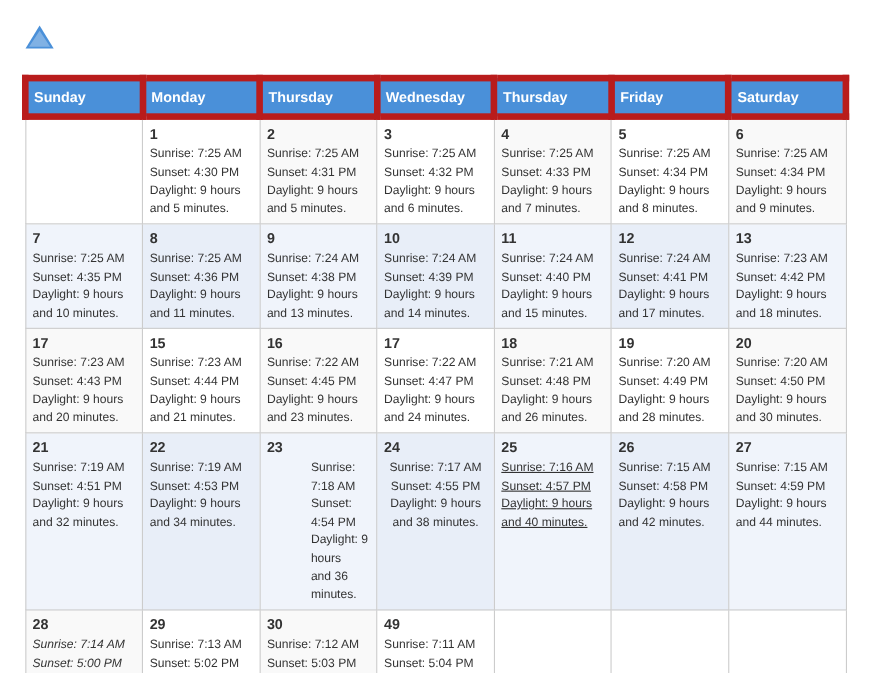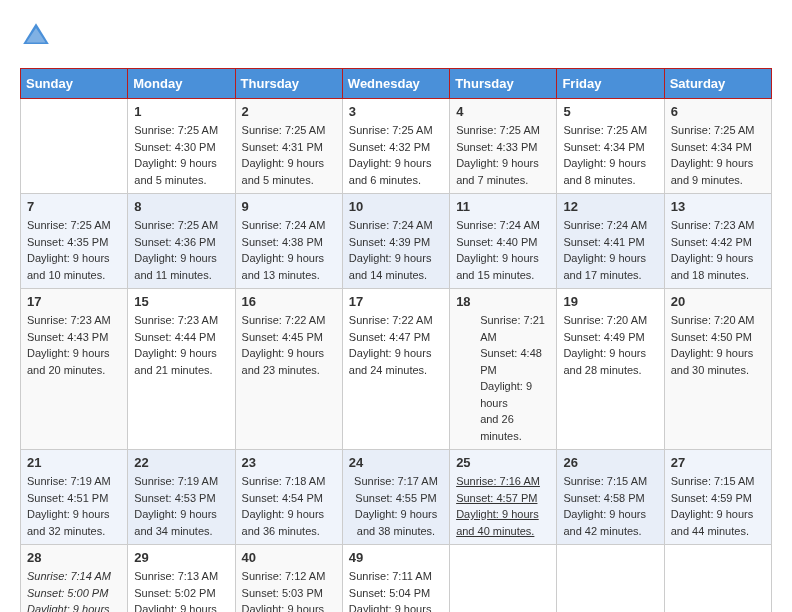--- a/index.html
+++ b/index.html
@@ -57,21 +57,21 @@
       border-collapse: collapse;
       table-layout: fixed;
     }
     th {
       background-color: #4a90d9;
       color: #fff;
       font-size: 13px;
       font-weight: bold;
       padding: 7px 5px;
       text-align: left;
-      border: 1px solid #b91c1c;
+      border: 6px solid #b91c1c;
     }
     td {
       vertical-align: top;
       border: 1px solid #ccc;
       padding: 5px 6px;
       min-height: 90px;
       font-size: 11px;
       color: #333;
       background: #fff;
     }
@@ -254,21 +254,21 @@
         </td>
         <td>
           <span class="day-num">17</span>
           <div class="day-info" style="white-space: pre-line;">Sunrise: 7:22 AM
 Sunset: 4:47 PM
 Daylight: 9 hours
 and 24 minutes.</div>
         </td>
         <td>
           <span class="day-num">18</span>
-          <div class="day-info" style="white-space: pre-line; margin-left: 24px;">Sunrise: 7:21 AM
+          <div class="day-info" style="white-space: pre-line;">Sunrise: 7:21 AM
 Sunset: 4:48 PM
 Daylight: 9 hours
 and 26 minutes.</div>
         </td>
         <td>
           <span class="day-num">19</span>
           <div class="day-info" style="white-space: pre-line;">Sunrise: 7:20 AM
 Sunset: 4:49 PM
 Daylight: 9 hours
 and 28 minutes.</div>
@@ -291,21 +291,21 @@
         </td>
         <td>
           <span class="day-num">22</span>
           <div class="day-info" style="white-space: pre-line;">Sunrise: 7:19 AM
 Sunset: 4:53 PM
 Daylight: 9 hours
 and 34 minutes.</div>
         </td>
         <td>
           <span class="day-num">23</span>
-          <div class="day-info" style="white-space: pre-line;">Sunrise: 7:18 AM
+          <div class="day-info" style="white-space: pre-line; margin-left: 40px;">Sunrise: 7:18 AM
 Sunset: 4:54 PM
 Daylight: 9 hours
 and 36 minutes.</div>
         </td>
         <td>
           <span class="day-num">24</span>
           <div class="day-info" style="white-space: pre-line; text-align: center;">Sunrise: 7:17 AM
 Sunset: 4:55 PM
 Daylight: 9 hours
 and 38 minutes.</div>
@@ -341,21 +341,21 @@
 and 46 minutes.</div>
         </td>
         <td>
           <span class="day-num">29</span>
           <div class="day-info" style="white-space: pre-line;">Sunrise: 7:13 AM
 Sunset: 5:02 PM
 Daylight: 9 hours
 and 48 minutes.</div>
         </td>
         <td>
-          <span class="day-num">40</span>
+          <span class="day-num">30</span>
           <div class="day-info" style="white-space: pre-line;">Sunrise: 7:12 AM
 Sunset: 5:03 PM
 Daylight: 9 hours
 and 51 minutes.</div>
         </td>
         <td>
           <span class="day-num">49</span>
           <div class="day-info" style="white-space: pre-line;">Sunrise: 7:11 AM
 Sunset: 5:04 PM
 Daylight: 9 hours

